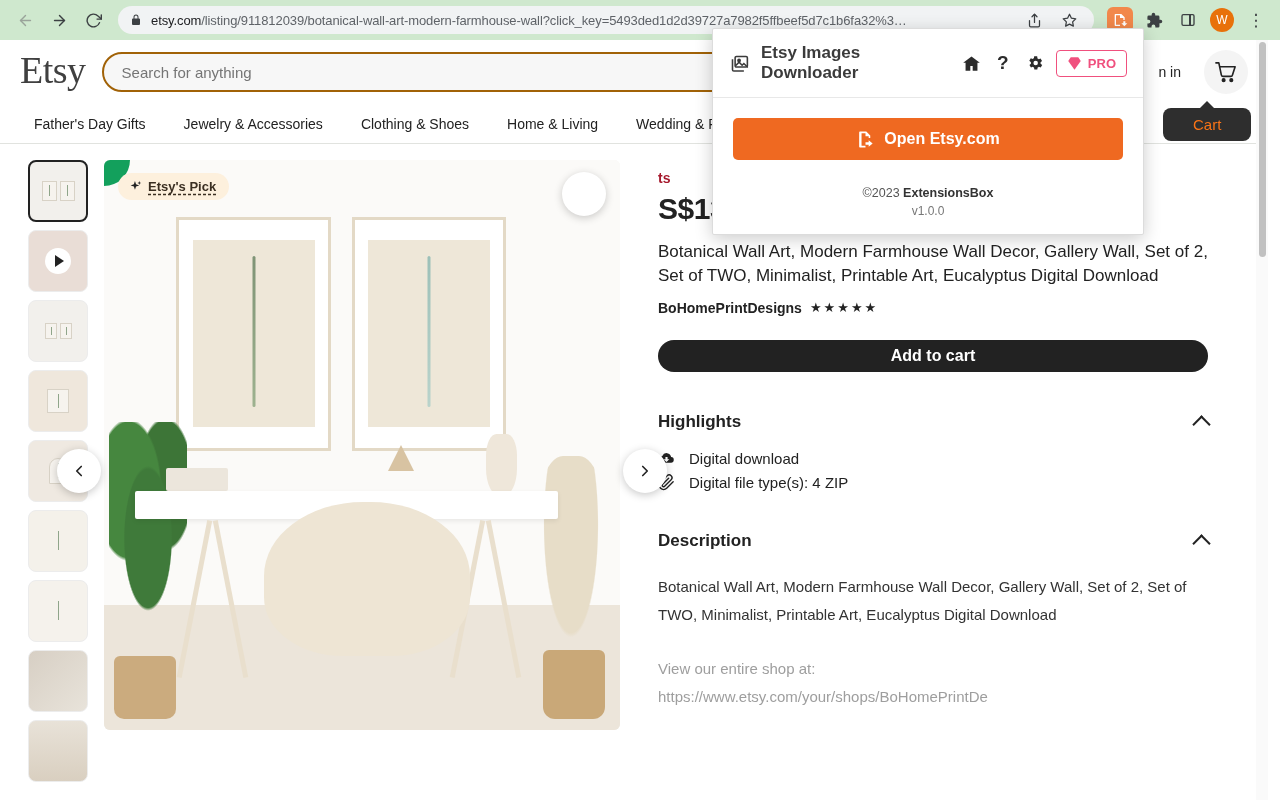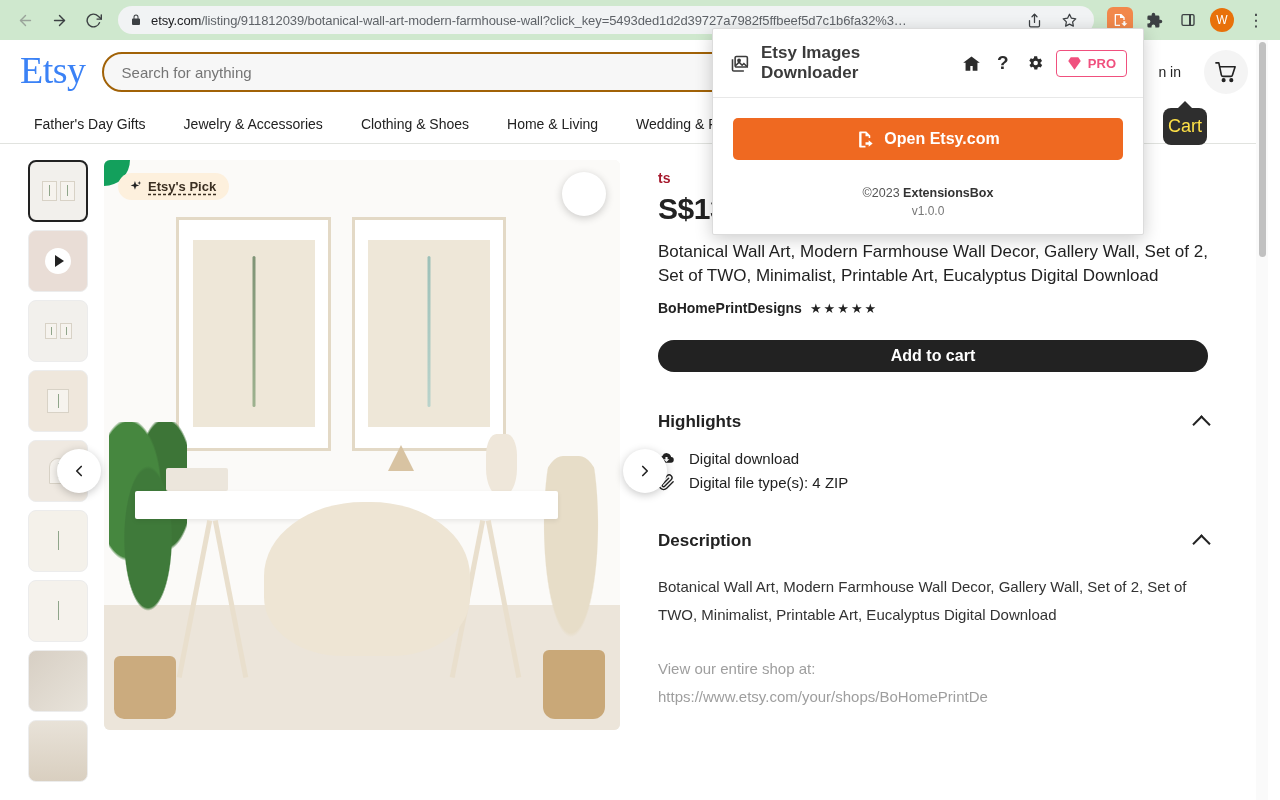--- a/index.html
+++ b/index.html
@@ -70,21 +70,21 @@
   }
   .page-scroll { position: relative; width: 1268px; height: 760px; }
 
   
   .etsy-header {
     height: 64px; display: flex; align-items: center;
     padding: 0 20px; gap: 16px;
   }
   .etsy-logo {
     font-family: "Liberation Serif", serif;
-    font-size: 38px; color: #3b82f6; font-weight: 400;
+    font-size: 38px; color: #404040; font-weight: 400;
     letter-spacing: -0.5px; line-height: 1;
     padding-bottom: 4px; flex: none;
   }
   .search-wrap {
     flex: 1 1 auto; height: 40px;
     border: 2px solid #a16207; border-radius: 24px;
     display: flex; align-items: center;
     padding: 0 18px; background: #f7f7f7;
     min-width: 0;
   }
@@ -213,21 +213,21 @@
     border-left: 13px solid transparent; border-right: 13px solid transparent; border-bottom: 26px solid #d8c3a2; }
 
   
   .info-col { flex: 1 1 auto; padding: 10px 40px 0 24px; min-width: 0; }
   .stock-note { font-size: 14px; color: #a61a2e; font-weight: 600; margin-bottom: 6px; }
   .price-row { display: flex; align-items: baseline; gap: 10px; margin-bottom: 14px; }
   .price { font-size: 30px; font-weight: 700; color: #222; letter-spacing: -0.5px; }
   .price-old { font-size: 14px; color: #595959; text-decoration: line-through; }
   .price-off { font-size: 14px; color: #595959; }
   .prod-title { font-size: 17px; line-height: 1.42; color: #222; margin-bottom: 12px; }
-  .shop-row { display: flex; align-items: center; gap: 8px; margin-bottom: 24px; }
+  .shop-row { display: flex; align-items: flex-start; gap: 8px; margin-bottom: 24px; }
   .shop-name { font-size: 14px; font-weight: 700; color: #222; }
   .stars { color: #222; font-size: 13px; letter-spacing: 2px; }
   .btn-cart {
     width: 100%; height: 32px; border-radius: 24px;
     background: #222; color: #fff; border: none;
     font-size: 16px; font-weight: 600; cursor: pointer;
     font-family: "Liberation Sans", sans-serif;
   }
   .section-head {
     display: flex; align-items: center; justify-content: space-between;
@@ -279,23 +279,23 @@
     font-family: "Liberation Sans", sans-serif;
   }
   .ext-foot { text-align: center; padding: 12px 0 16px; }
   .ext-copy { font-size: 12.5px; color: #555; }
   .ext-copy b { font-weight: 700; color: #333; }
   .ext-ver { font-size: 12px; color: #777; margin-top: 4px; }
 
   
   .tooltip {
     position: absolute; left: 1163px; top: 108px;
-    background: #2e2e2e; color: #fde047;
-    padding: 8px 5px; border-radius: 8px;
-    font-size: 18px; z-index: 55;
+    background: #2e2e2e; color: #f97316;
+    padding: 8px 30px; border-radius: 8px;
+    font-size: 15px; z-index: 55;
   }
   .tooltip::before {
     content: ""; position: absolute; top: -7px; left: 50%;
     transform: translateX(-50%);
     border-left: 8px solid transparent; border-right: 8px solid transparent;
     border-bottom: 8px solid #2e2e2e;
   }
 </style>
 </head>
 <body>

